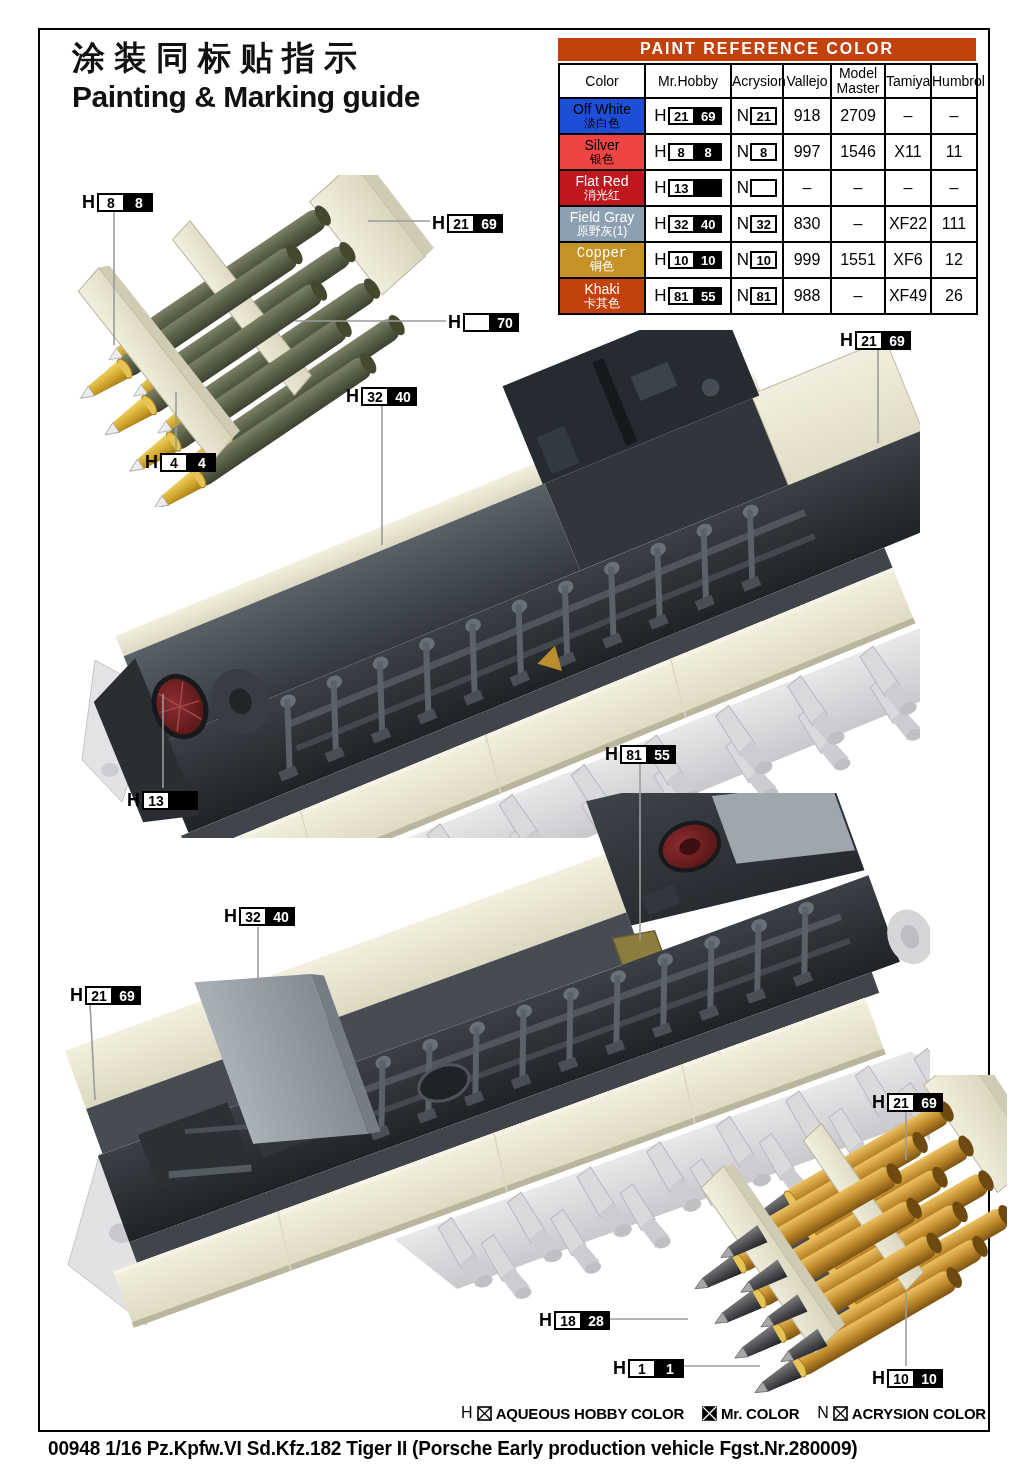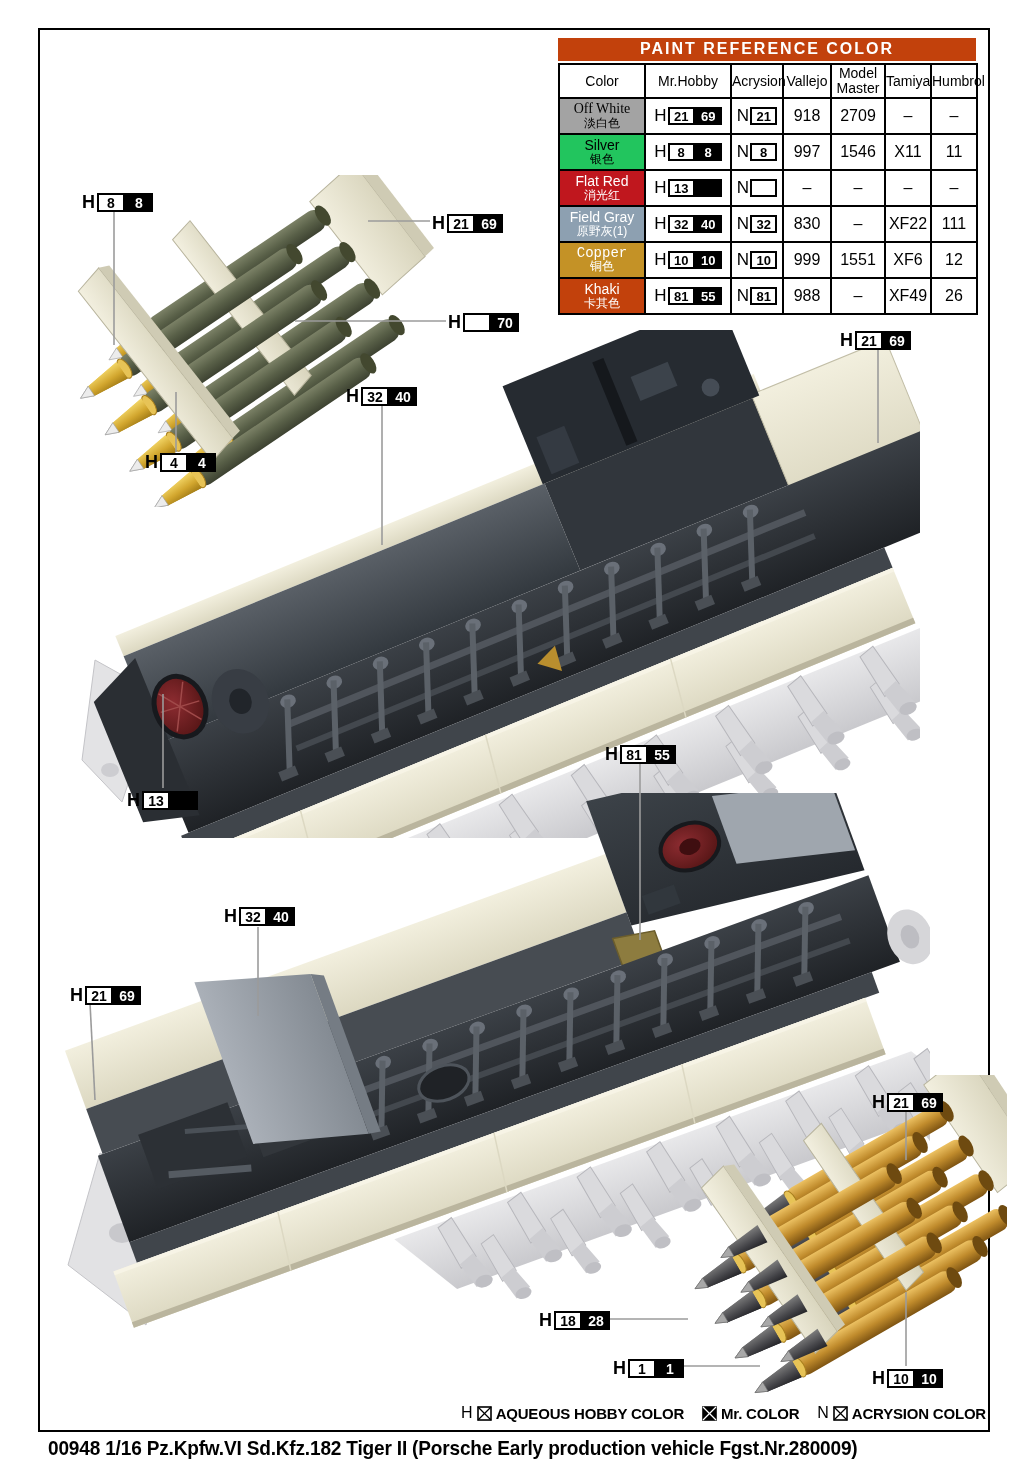--- a/index.html
+++ b/index.html
@@ -47,20 +47,24 @@
   .illus{position:absolute;z-index:2;}
   .leaders{position:absolute;left:0;top:0;width:1024px;height:1466px;z-index:5;pointer-events:none;}
 </style>
 </head>
 <body>
 
 <div class="page">
 
   <div class="frame"></div>
 
+  <div class="title-block">
+    <div class="title-cn">涂装同标贴指示</div>
+    <div class="title-en">Painting &amp; Marking guide</div>
+  </div>
 
   <div class="paint-table">
     <div class="pt-title">PAINT  REFERENCE COLOR</div>
     <table>
       <colgroup>
         <col style="width:86px">
           <col style="width:86px">
           <col style="width:52px">
         <col style="width:48px">
           <col style="width:54px">
@@ -73,21 +77,21 @@
             <th>Mr.Hobby</th>
             <th>Acrysion</th>
             <th>Vallejo</th>
             <th>Model Master</th>
             <th>Tamiya</th>
             <th>Humbrol</th>
           </tr>
         </thead>
       <tbody id="pt-body">
           <tr>
-            <td class="cell-color" style="background: #a3a3a3; color: rgb(0, 0, 0); font-family: Liberation Serif, serif;">
+            <td class="cell-color" style="background: #1d4ed8; color: rgb(0, 0, 0);">
               <div class="en">Off White</div>
               <div class="cn">淡白色</div>
             </td>
             <td>
               <div class="hobby-wrap">
                 <span class="hprefix">H</span>
                 <span class="hbox">21</span>
                 <span class="hbox black">69</span>
               </div>
             </td>
@@ -96,21 +100,21 @@
                 <span class="hprefix">N</span>
                 <span class="hbox">21</span>
               </div>
             </td>
             <td>918</td>
             <td>2709</td>
             <td>–</td>
             <td>–</td>
           </tr>
           <tr>
-            <td class="cell-color" style="background: #22c55e; color: rgb(0, 0, 0);">
+            <td class="cell-color" style="background: #ef4444; color: rgb(0, 0, 0);">
               <div class="en">Silver</div>
               <div class="cn">银色</div>
             </td>
             <td>
               <div class="hobby-wrap">
                 <span class="hprefix">H</span>
                 <span class="hbox">8</span>
                 <span class="hbox black">8</span>
               </div>
             </td>

